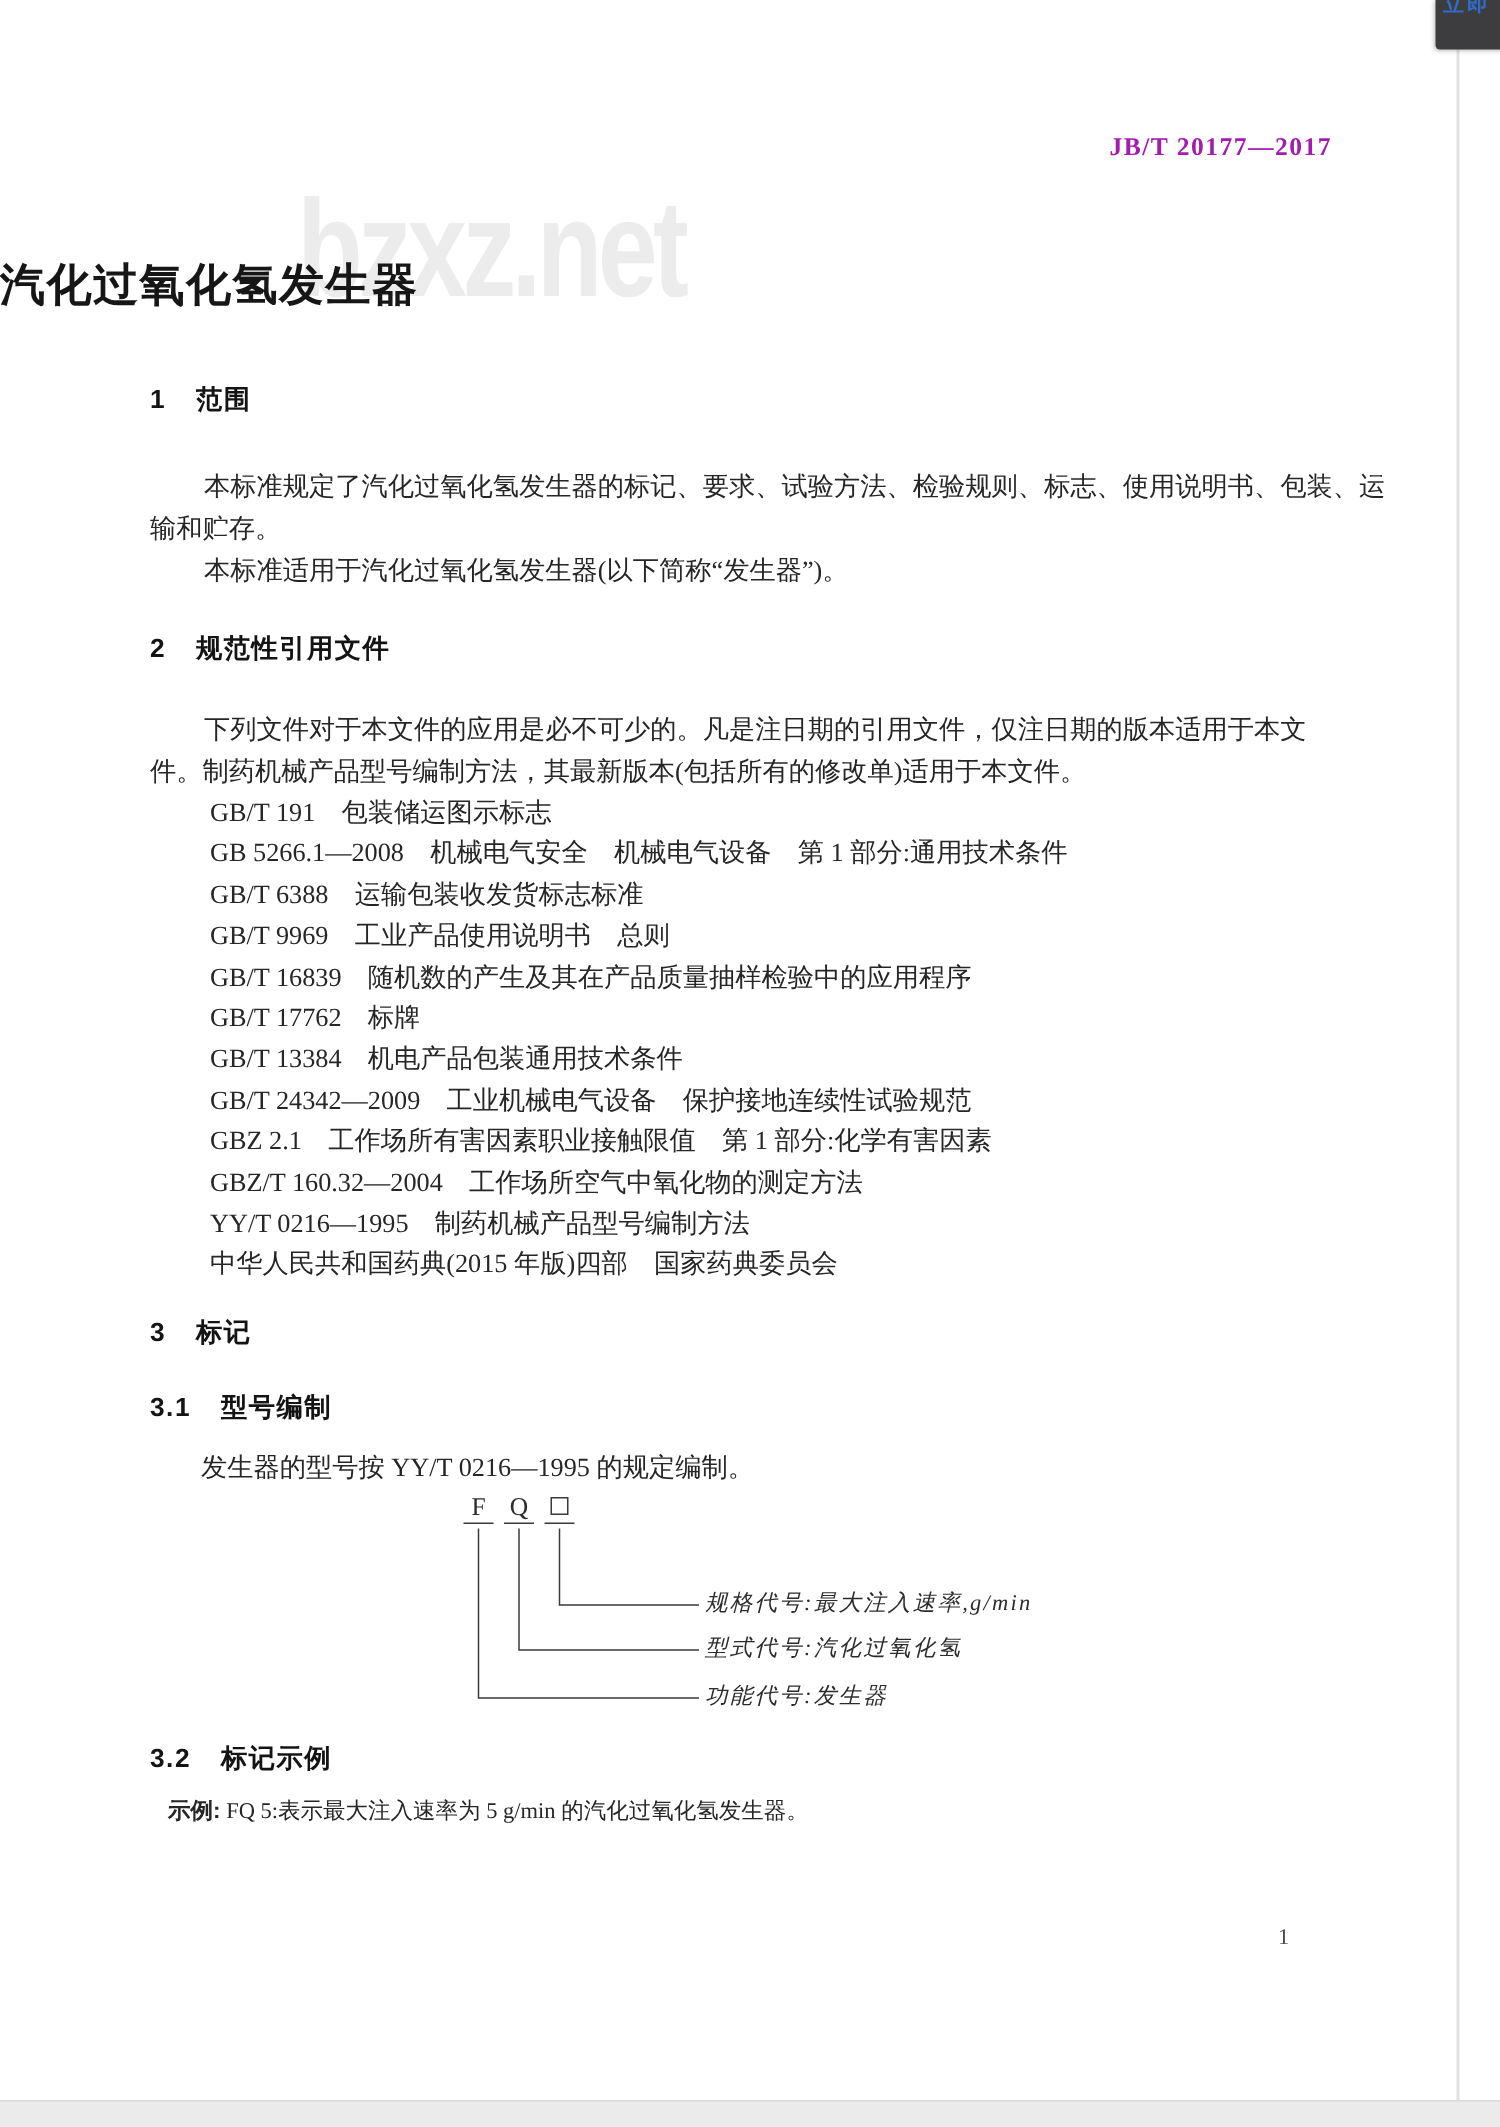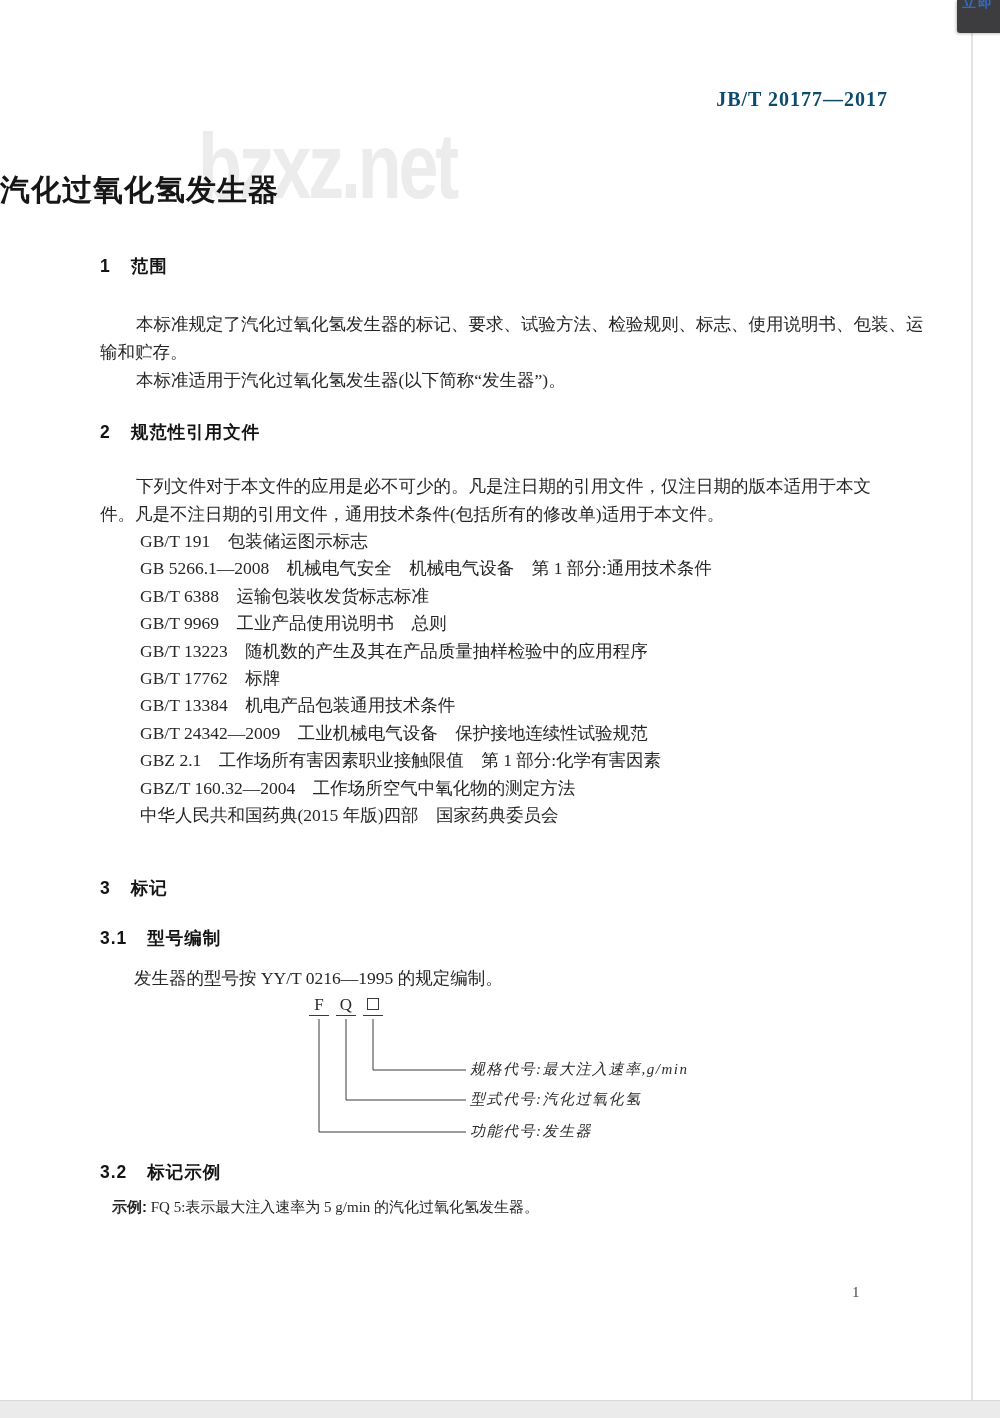--- a/index.html
+++ b/index.html
@@ -18,21 +18,21 @@
     box-shadow:-1px 1px 3px rgba(0,0,0,.25);cursor:pointer;
   }
   .overlay-btn span{
     position:absolute;left:5px;top:-6px;
     font-family:"Liberation Sans",sans-serif;font-weight:bold;
     font-size:14px;color:#2f6cc8;letter-spacing:2px;white-space:nowrap;
   }
   
   .doc-num{
     position:absolute;top:88px;right:112px;
-    font-weight:bold;font-size:20px;letter-spacing:1px;color:#0c4a6e;
+    font-weight:bold;font-size:17px;letter-spacing:1px;color:#a21caf;
   }
   .watermark{
     position:absolute;left:198px;top:120px;
     font-family:"Liberation Sans","DejaVu Sans",sans-serif;
     font-weight:bold;font-size:92px;line-height:92px;color:#ececec;
     letter-spacing:-4px;transform:scaleX(.78);transform-origin:left top;
     white-space:nowrap;user-select:none;
   }
   .doc-title{
     position:absolute;left:0;top:170px;width:986px;
@@ -94,33 +94,34 @@
     <div class="line indent">本标准规定了汽化过氧化氢发生器的标记、要求、试验方法、检验规则、标志、使用说明书、包装、运</div>
     <div class="line">输和贮存。</div>
     <div class="line indent">本标准适用于汽化过氧化氢发生器(以下简称“发生器”)。</div>
   </div>
 
   <div class="h1" style="top:420px">
     <span>2</span><span class="ht">规范性引用文件</span>
   </div>
   <div class="para" style="top:472px">
     <div class="line indent">下列文件对于本文件的应用是必不可少的。凡是注日期的引用文件，仅注日期的版本适用于本文</div>
-    <div class="line">件。凡是不注日期的引用文件，通用技术条件(包括所有的修改单)适用于本文件。</div>
+    <div class="line">件。制药机械产品型号编制方法，其最新版本(包括所有的修改单)适用于本文件。</div>
   </div>
   <div class="refs" style="top:528px">
     <div class="line">GB/T 191　包装储运图示标志</div>
     <div class="line">GB 5266.1—2008　机械电气安全　机械电气设备　第 1 部分:通用技术条件</div>
     <div class="line">GB/T 6388　运输包装收发货标志标准</div>
     <div class="line">GB/T 9969　工业产品使用说明书　总则</div>
-    <div class="line">GB/T 13223　随机数的产生及其在产品质量抽样检验中的应用程序</div>
+    <div class="line">GB/T 16839　随机数的产生及其在产品质量抽样检验中的应用程序</div>
     <div class="line">GB/T 17762　标牌</div>
     <div class="line">GB/T 13384　机电产品包装通用技术条件</div>
     <div class="line">GB/T 24342—2009　工业机械电气设备　保护接地连续性试验规范</div>
     <div class="line">GBZ 2.1　工作场所有害因素职业接触限值　第 1 部分:化学有害因素</div>
     <div class="line">GBZ/T 160.32—2004　工作场所空气中氧化物的测定方法</div>
+    <div class="line">YY/T 0216—1995　制药机械产品型号编制方法</div>
     <div class="line">中华人民共和国药典(2015 年版)四部　国家药典委员会</div>
   </div>
 
   <div class="h1" style="top:876px">
     <span>3</span><span class="ht">标记</span>
   </div>
   <div class="h2" style="top:926px">
     <span>3.1</span><span class="ht">型号编制</span>
   </div>
   <div class="sub-para" style="top:966px">发生器的型号按 YY/T 0216—1995 的规定编制。</div>

